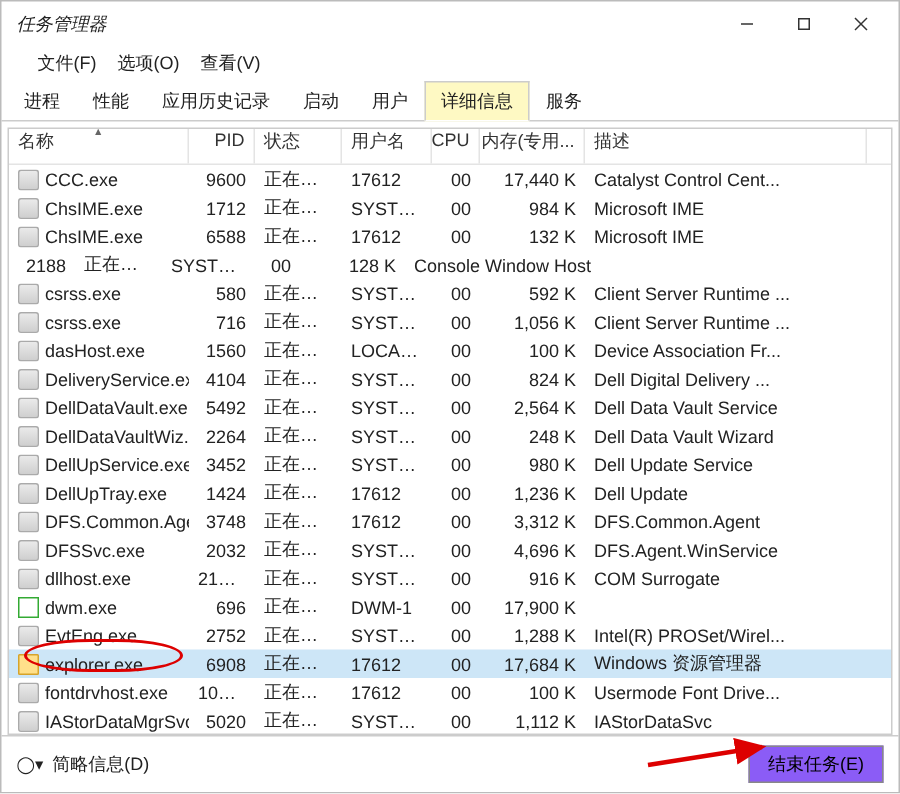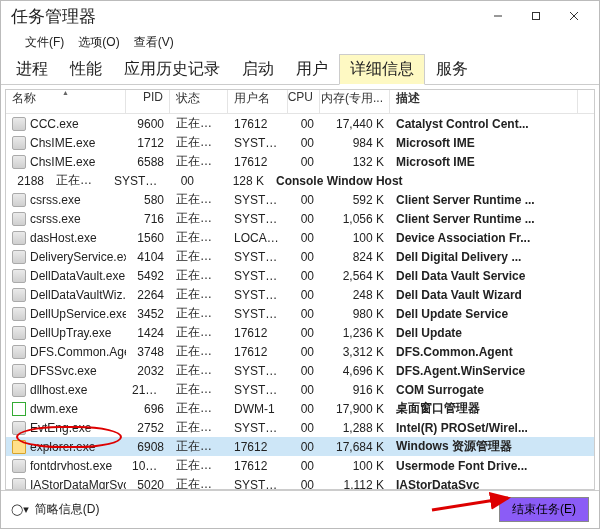--- a/index.html
+++ b/index.html
@@ -1,38 +1,38 @@
 <!DOCTYPE html>
 <html><head>
 <meta charset="utf-8">
 <style>
   * { box-sizing: border-box; margin: 0; padding: 0; }
   body { font-family: "Segoe UI", "Microsoft YaHei", sans-serif; font-size: 12px; background: #fff; color: #222; width:600px; height:529px; overflow:hidden; position:relative; }
   .window { width:600px; height:529px; border:1px solid #bbb; display:flex; flex-direction:column; }
   .titlebar { height:30px; display:flex; align-items:center; justify-content:space-between; padding:0 6px 0 10px; }
-  .titlebar .title { font-size:17px; }
+  .titlebar .title { font-size:12px;font-style:italic; }
   .titlebar .controls { display:flex; }
   .ctrl { width:38px; height:28px; display:flex; align-items:center; justify-content:center; color:#333; cursor:pointer; }
   .ctrl svg { width:10px; height:10px; }
   .menubar { height:22px; display:flex; align-items:center; padding:0 24px; gap:14px; font-size:12px; }
   .menubar span { cursor:pointer; }
   .tabs { display:flex; border-bottom:1px solid #ccc; padding-left:4px; }
-  .tab { padding:4px 10px; font-size:16px; border:1px solid transparent; cursor:pointer; position:relative; top:1px; }
+  .tab { padding:4px 10px; font-size:12px; border:1px solid transparent; cursor:pointer; position:relative; top:1px; }
   .tab.active { border:1px solid #ccc; border-bottom:1px solid #fff; background:#fef9c3; }
   .content { flex:1; overflow:hidden; position:relative; }
   .table-wrap { position:absolute; inset:4px 4px 0 4px; border:1px solid #ccc; overflow:hidden; }
   .header-row { display:flex; background:#fff; border-bottom:1px solid #e4e4e4; height:24px; align-items:center; }
   .header-row .col { border-right:1px solid #e4e4e4; padding:0 6px; white-space:nowrap; overflow:hidden; text-overflow:ellipsis; color:#333; height:100%; display:flex; align-items:flex-start; position:relative;}
   .col-name   { width:120px; }
   .col-pid    { width:44px; text-align:right; justify-content:flex-end;}
   .col-status { width:58px; }
   .col-user   { width:60px; }
   .col-cpu    { width:32px; text-align:right; justify-content:flex-end;}
   .col-mem    { width:70px; text-align:right; justify-content:flex-end;}
-  .col-desc   { flex:1;font-weight:bold; }
+  .col-desc   { flex:1; }
   .rows { overflow-y:scroll; height:calc(100% - 24px); }
   .row { display:flex; height:19px; align-items:center; }
   .row .col { padding:0 6px; white-space:nowrap; overflow:hidden; text-overflow:ellipsis; }
   .row.selected { background:#cde6f7; }
   .icon { width:14px; height:14px; display:inline-flex; align-items:center; justify-content:center; margin-right:4px; flex-shrink:0;}
   .icon-generic { background:linear-gradient(#eaeaea,#cfcfcf); border:1px solid #aaa; border-radius:2px;}
   .icon-win { background:#fff; border:1px solid #3a3; }
   .icon-folder { background:#ffe08a; border:1px solid #d6a32b; border-radius:1px;}
   .col-name { display:flex; align-items:flex-end;}
   .footer { height:38px; border-top:1px solid #ccc; display:flex; align-items:center; justify-content:space-between; padding:0 10px; }
@@ -283,21 +283,20 @@
           <div class="row">
             <div class="col col-name">
               <span class="icon icon-win"></span>
               <span>dwm.exe</span>
             </div>
             <div class="col col-pid">696</div>
             <div class="col col-status">正在运行</div>
             <div class="col col-user">DWM-1</div>
             <div class="col col-cpu">00</div>
             <div class="col col-mem">17,900 K</div>
-            <div class="col col-desc">桌面窗口管理器</div>
           </div>
           <div class="row">
             <div class="col col-name">
               <span class="icon icon-generic"></span>
               <span>EvtEng.exe</span>
             </div>
             <div class="col col-pid">2752</div>
             <div class="col col-status">正在运行</div>
             <div class="col col-user">SYSTEM</div>
             <div class="col col-cpu">00</div>

